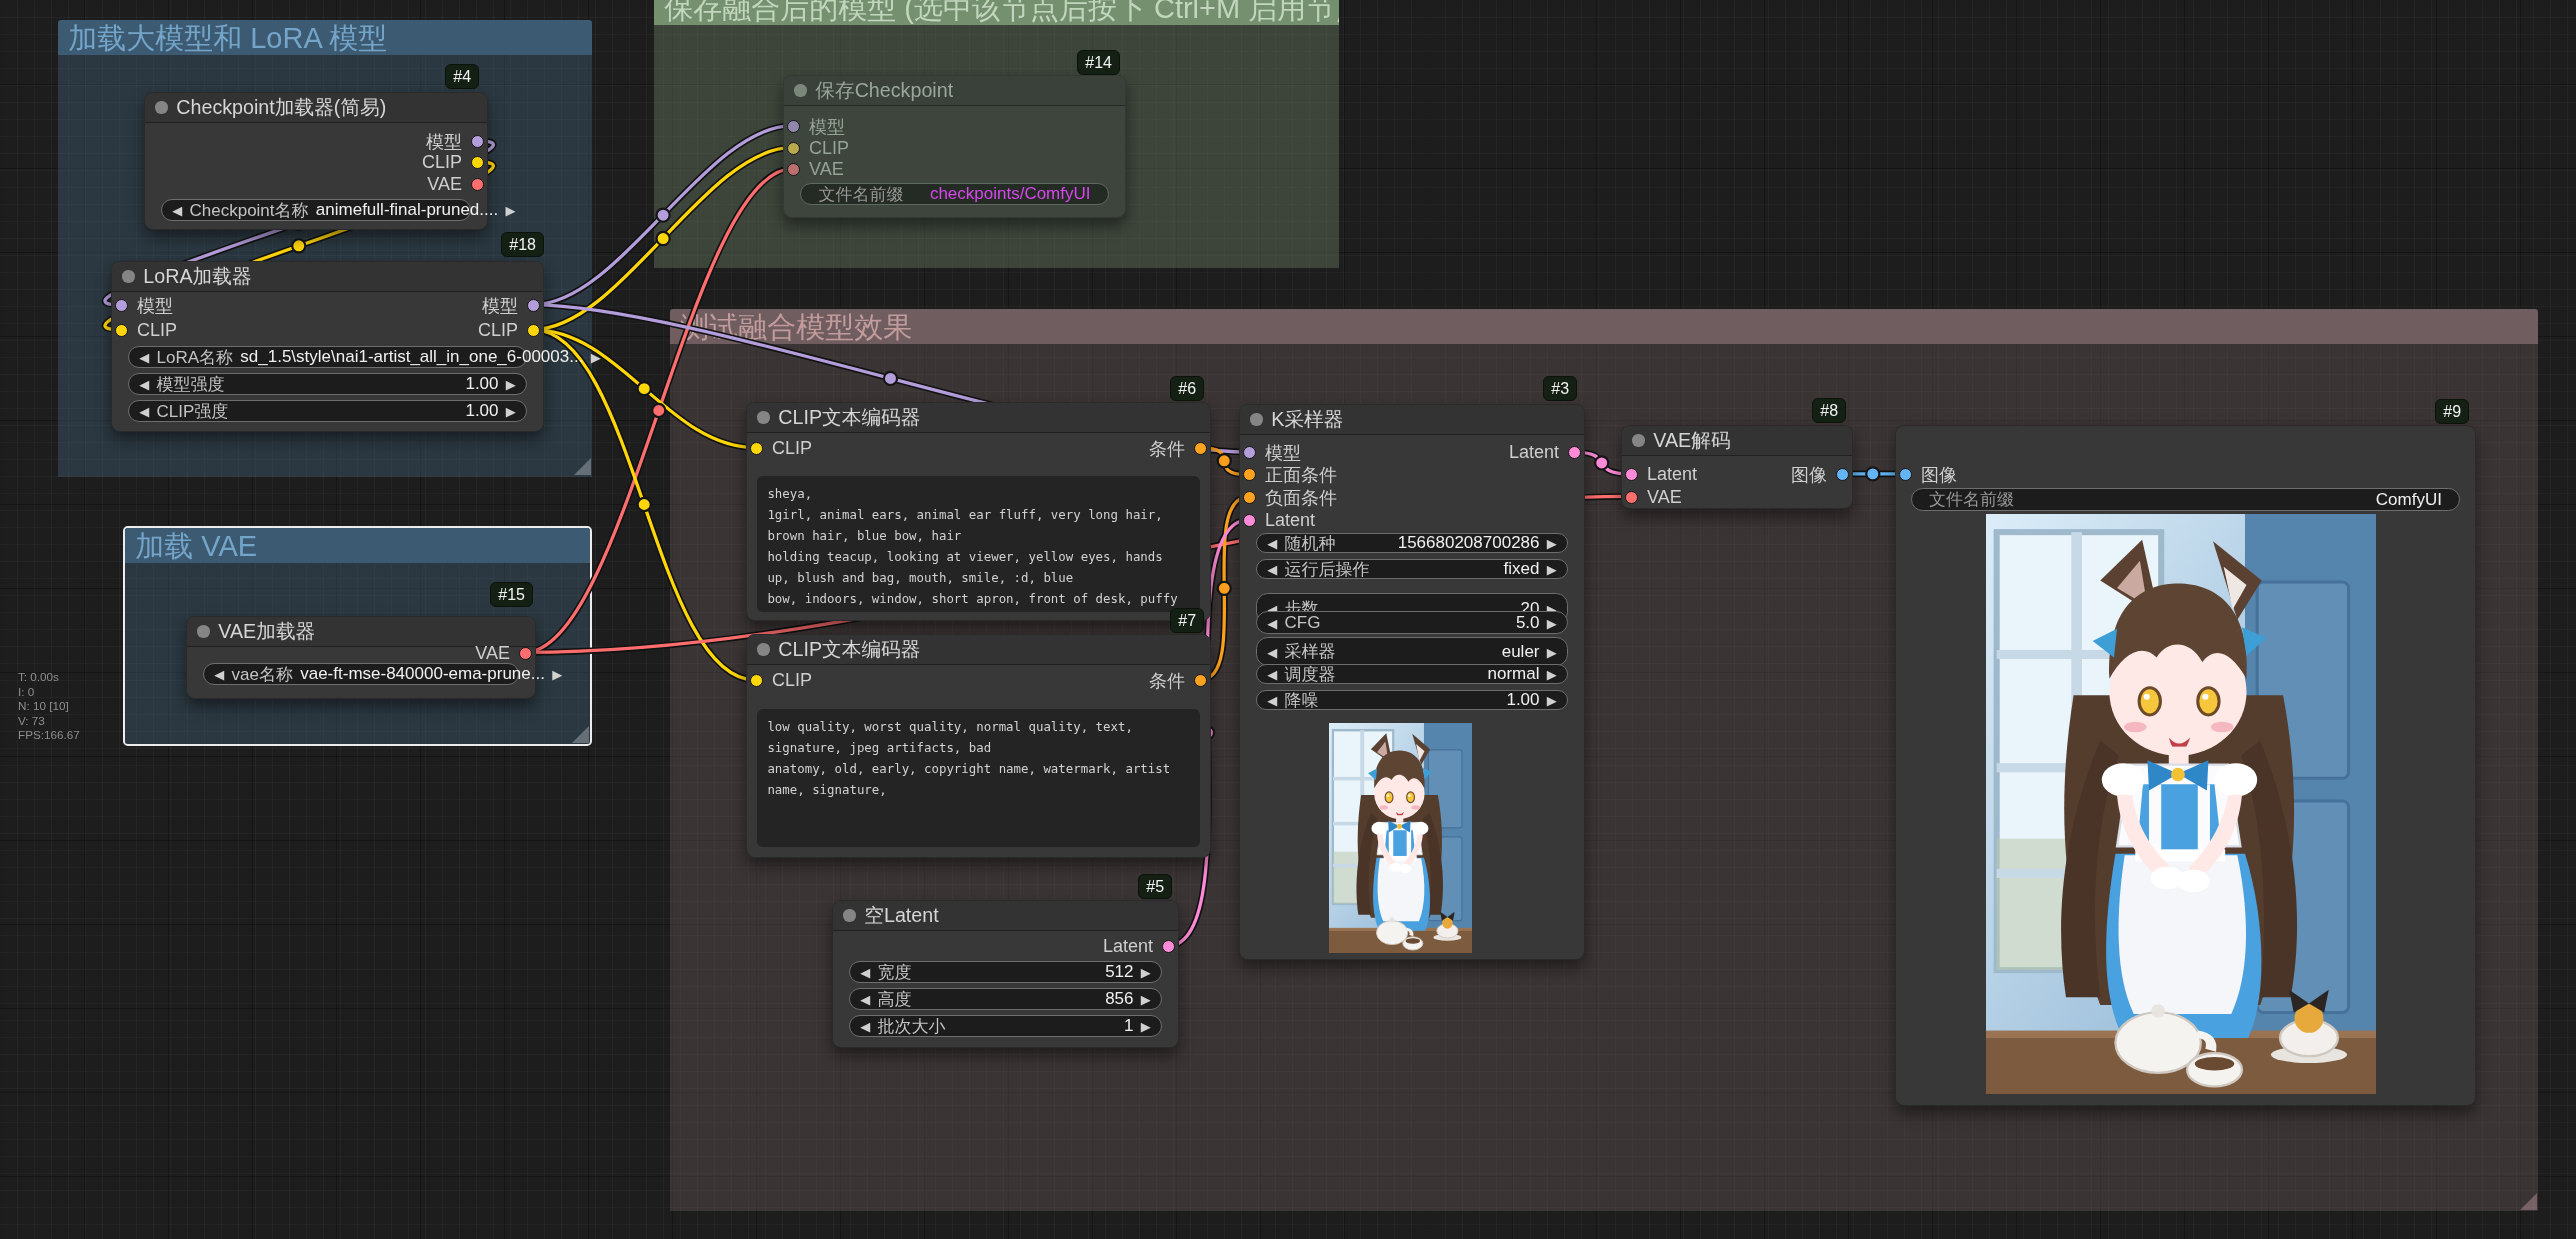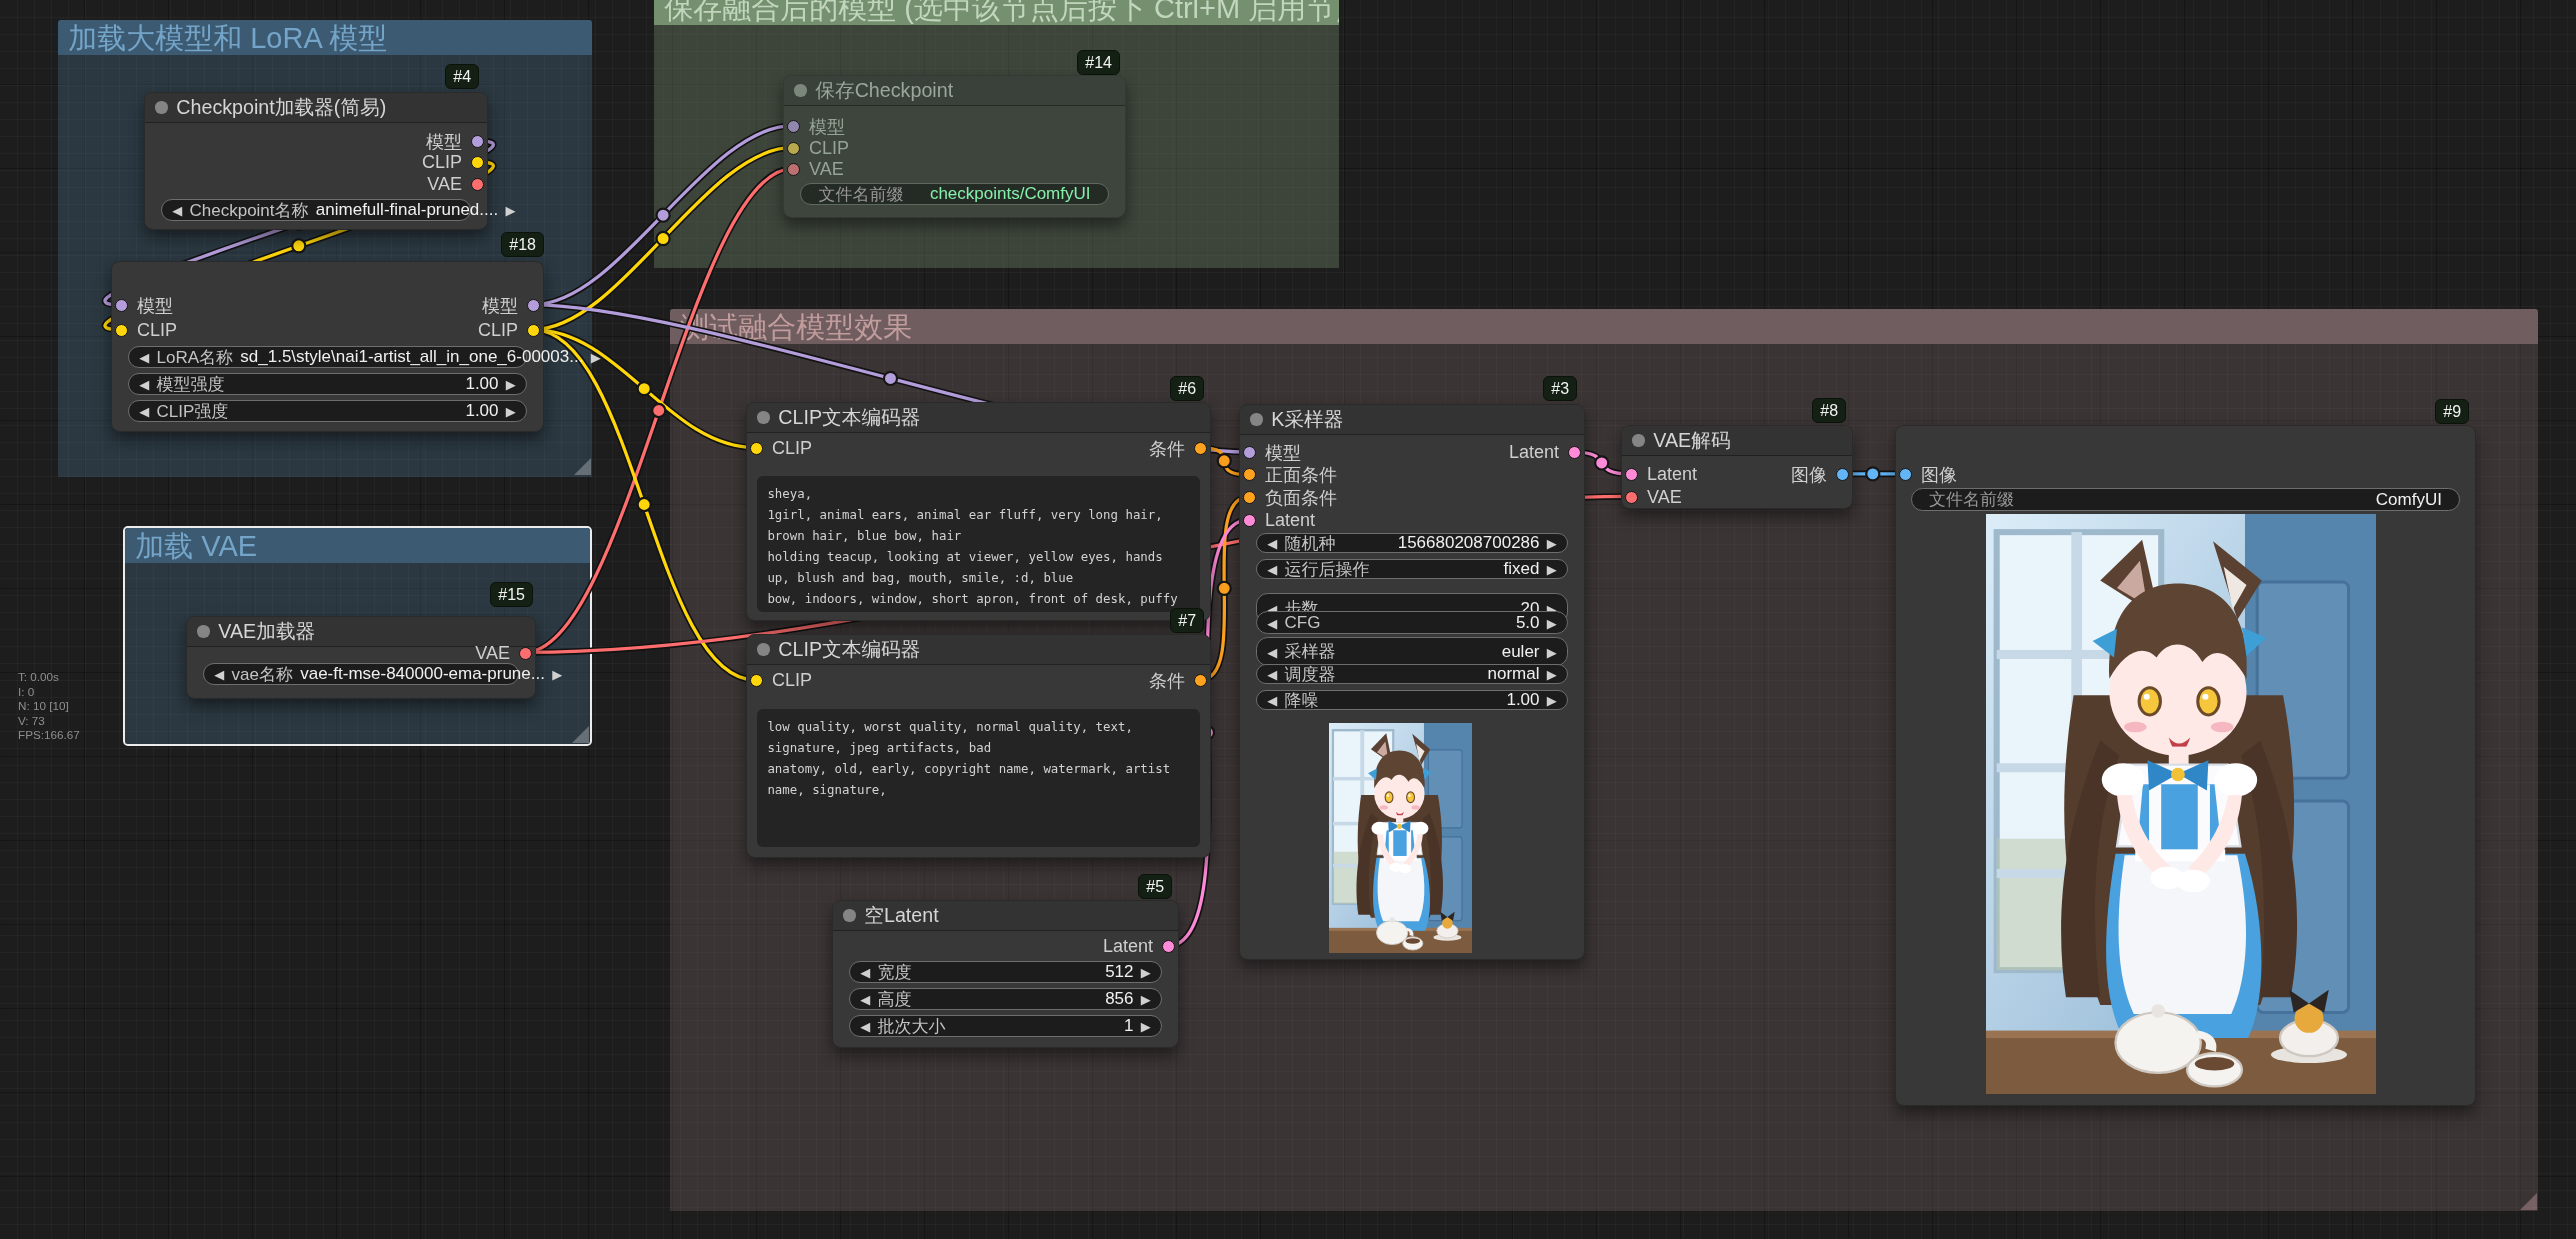--- a/index.html
+++ b/index.html
@@ -57,21 +57,21 @@
   .ta{position:absolute;background:#242424;border-radius:5.8px;color:#d2d2d2;
     font-family:"DejaVu Sans Mono",monospace;font-size:12.4px;line-height:21px;
     padding:7.3px 10.2px;overflow:hidden;box-sizing:border-box;}
   .preview{position:absolute;display:block;}
   
   .node.muted{background:#3d453d;border-color:#333a33;}
   .node.muted .nhead{background:#39413a;}
   .node.muted .ntitle{color:#9aa79a;}
   .node.muted .plabel{color:#96a396;}
   .node.muted .widget{border-color:#5f6a5f;background:#242a24;color:#96a396;}
-  .node.muted .wvalue{color:#86efac;}
+  .node.muted .wvalue{color:#d946ef;}
   
   .badge{position:absolute;z-index:20;background:#142014;border:0.7px solid #0a120a;
     color:#f2f2f2;font-size:16px;line-height:16px;padding:3.6px 7.3px;border-radius:5.8px;}
   .stats{position:absolute;left:18px;top:670px;z-index:30;color:#8f8f8f;
     font-size:11.7px;line-height:14.6px;}
   .hiddenDefs{position:absolute;width:0;height:0;overflow:hidden;}
 </style>
 </head>
 <body>
 
@@ -242,20 +242,24 @@
   </div>
   <div class="widget" style="top:106px">
     <span class="arrL"></span>
     <span class="wlabel">Checkpoint名称</span>
     <span class="wvalue">animefull-final-pruned....</span>
     <span class="arrR"></span>
   </div>
 </div>
 
 <div class="node" style="left:111px;top:261px;width:431px;height:169px;">
+  <div class="nhead">
+    <span class="ndot"></span>
+    <span class="ntitle">LoRA加载器</span>
+  </div>
   <div class="prow in" style="top:34px">
     <span class="pdot" style="background:#b39ddb"></span>
     <span class="plabel">模型</span>
   </div>
   <div class="prow in" style="top:59px">
     <span class="pdot" style="background:#ffd60a"></span>
     <span class="plabel">CLIP</span>
   </div>
   <div class="prow out" style="top:34px">
     <span class="plabel">模型</span>

